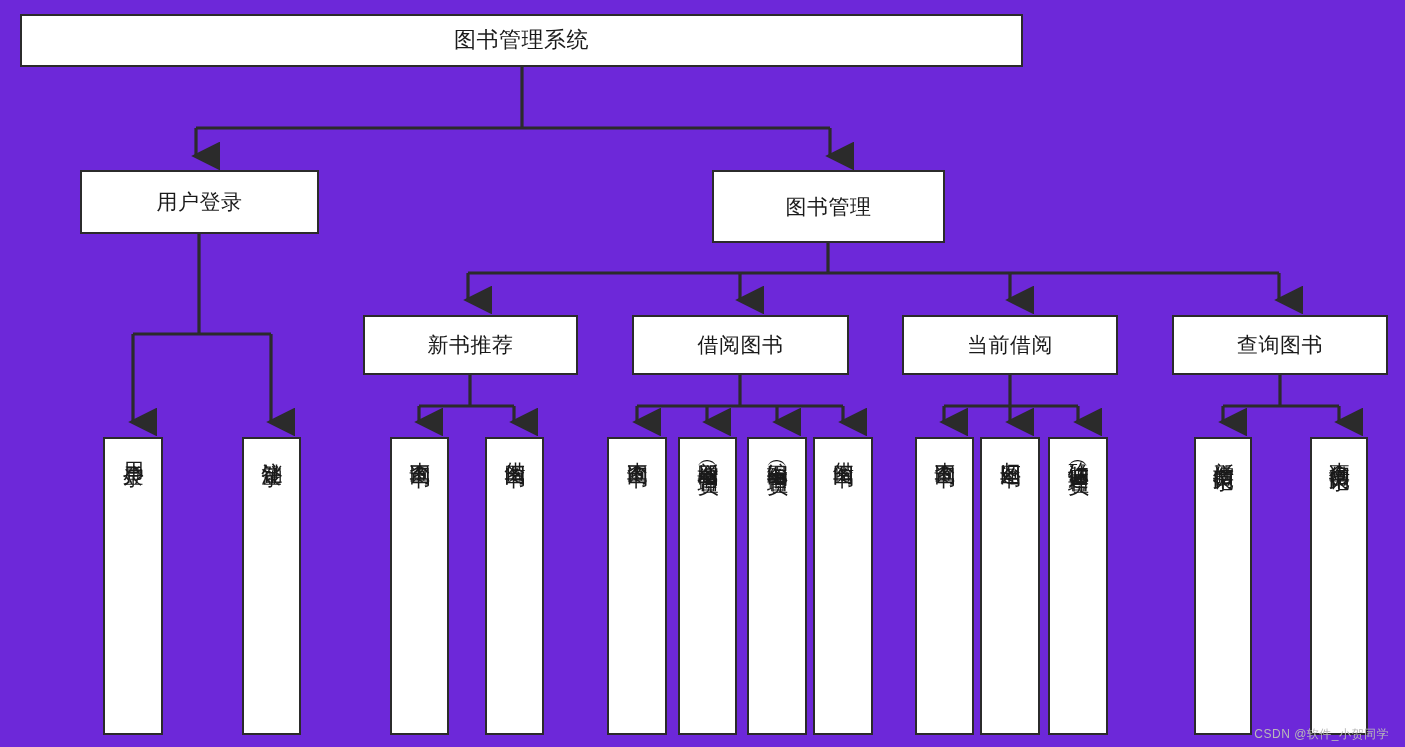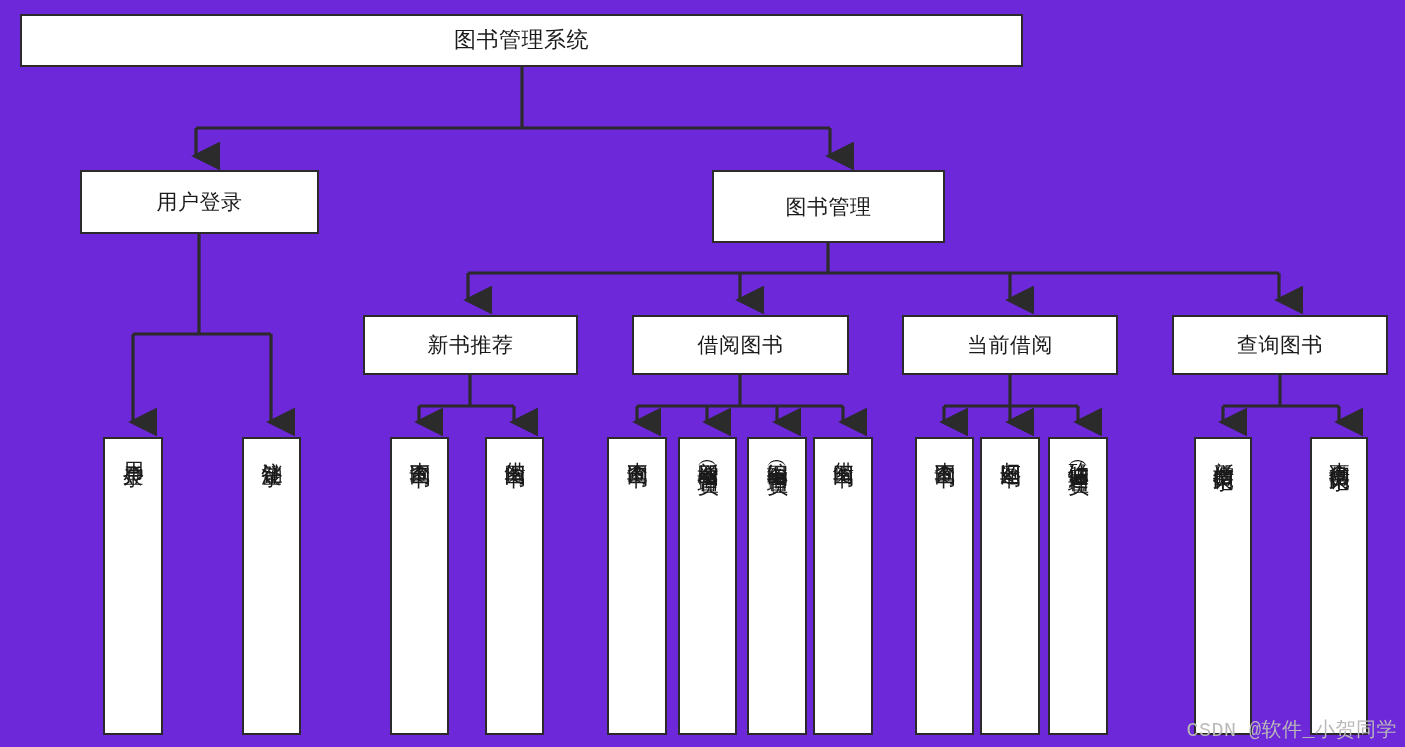--- a/index.html
+++ b/index.html
@@ -57,28 +57,27 @@
     writing-mode: vertical-rl;
     text-orientation: upright;
     font-size: 21px;
     line-height: 1.18;
     letter-spacing: 2px;
     max-height: 285px;
     white-space: normal;
   }
   .watermark {
     position: absolute;
-    right: 8px;
+    right: 16px;
     bottom: 4px;
-    font-size: 20px;
+    font-size: 12px;
     color: #b9b9b9;
     z-index: 5;
     white-space: nowrap;
     letter-spacing: 0.5px;
-    font-family: Liberation Mono, monospace;
   }
 </style>
 </head>
 <body>
 
 <div id="canvas">
 
   <svg class="wires" viewBox="0 0 1405 747">
     <defs>
       <marker id="arrow" viewBox="0 0 12 12" refX="6" refY="10" markerWidth="9" markerHeight="9" orient="auto">

